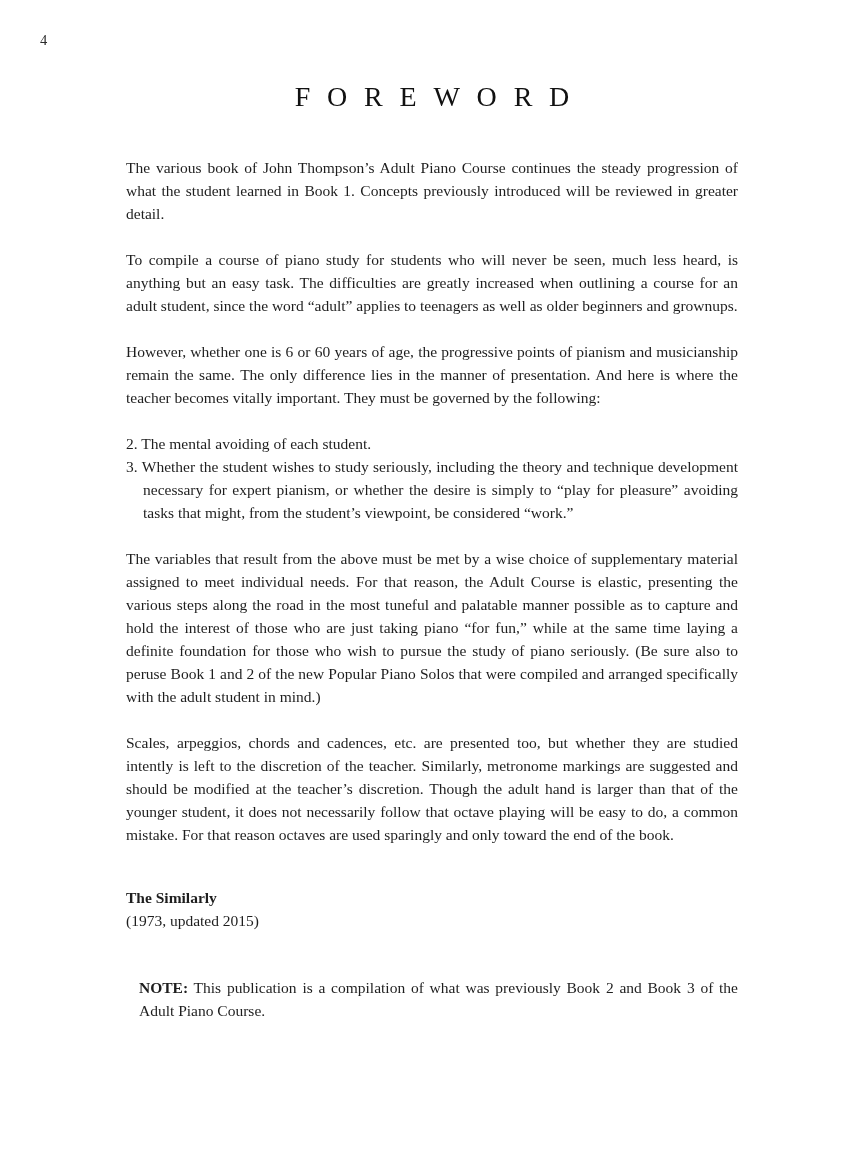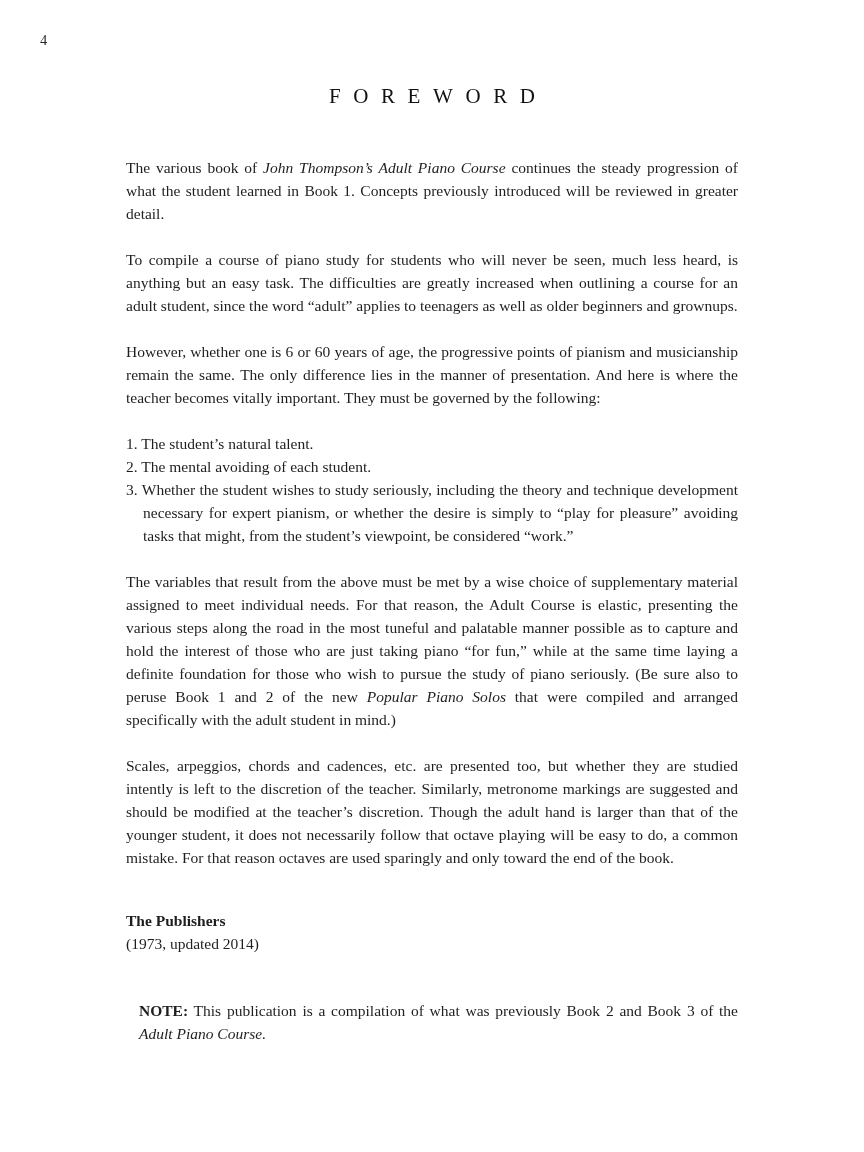--- a/index.html
+++ b/index.html
@@ -28,39 +28,39 @@
     position: absolute;
     left: 126px;
     top: 0;
     width: 612px;
     font-size: 15.5px;
     line-height: 23px;
     text-align: justify;
   }
   .title {
     font-weight: 400;
-    font-size: 21px;
+    font-size: 28px;
     line-height: 21px;
     letter-spacing: 0.6em;
     text-align: center;
     color: #111111;
     margin: 86px -0.6em 49px 0;
   }
   .para {
     margin: 0 0 23px 0;
   }
   .numbered-list {
     margin: 0 0 23px 0;
   }
   .list-item {
     padding-left: 17px;
     text-indent: -17px;
     text-align: justify;
   }
-  .italic { font-style: italic; }
+  .italic { }
   .bold { font-weight: 700; }
   .signature {
     margin-top: 40px;
   }
   .sig-name {
     font-weight: 700;
   }
   .note {
     margin: 44px 0 0 13px;
   }
@@ -77,35 +77,32 @@
     <h1 class="title">FOREWORD</h1>
 
     <p class="para"><span>The various book of </span><span class="italic">John Thompson’s Adult Piano Course</span><span> continues the steady progression of what the student learned in Book 1. Concepts previously introduced will be reviewed in greater detail.</span></p>
 
     <p class="para"><span>To compile a course of piano study for students who will never be seen, much less heard, is anything but an easy task. The difficulties are greatly increased when outlining a course for an adult student, since the word “adult” applies to teenagers as well as older beginners and grownups.</span></p>
 
     <p class="para"><span>However, whether one is 6 or 60 years of age, the progressive points of pianism and musicianship remain the same. The only difference lies in the manner of presentation. And here is where the teacher becomes vitally important. They must be governed by the following:</span></p>
 
     <div class="numbered-list">
       <div class="list-item">
-        <span>1.</span> <span>The student’s natural talent.</span>
-      </div>
-      <div class="list-item">
         <span>2.</span> <span>The mental avoiding of each student.</span>
       </div>
       <div class="list-item">
         <span>3.</span> <span>Whether the student wishes to study seriously, including the theory and technique development necessary for expert pianism, or whether the desire is simply to “play for pleasure” avoiding tasks that might, from the student’s viewpoint, be considered “work.”</span>
       </div>
     </div>
 
     <p class="para"><span>The variables that result from the above must be met by a wise choice of supplementary material assigned to meet individual needs. For that reason, the Adult Course is elastic, presenting the various steps along the road in the most tuneful and palatable manner possible as to capture and hold the interest of those who are just taking piano “for fun,” while at the same time laying a definite foundation for those who wish to pursue the study of piano seriously. (Be sure also to peruse Book 1 and 2 of the new </span><span class="italic">Popular Piano Solos</span><span> that were compiled and arranged specifically with the adult student in mind.)</span></p>
 
     <p class="para"><span>Scales, arpeggios, chords and cadences, etc. are presented too, but whether they are studied intently is left to the discretion of the teacher. Similarly, metronome markings are suggested and should be modified at the teacher’s discretion. Though the adult hand is larger than that of the younger student, it does not necessarily follow that octave playing will be easy to do, a common mistake. For that reason octaves are used sparingly and only toward the end of the book.</span></p>
 
     <div class="signature">
-      <div class="sig-name">The Publishers</div>
-      <div class="sig-date">(1973, updated 2014)</div>
+      <div class="sig-name">The Similarly</div>
+      <div class="sig-date">(1973, updated 2015)</div>
     </div>
 
     <p class="note"><span class="bold">NOTE:</span><span> This publication is a compilation of what was previously Book 2 and Book 3 of the </span><span class="italic">Adult Piano Course.</span></p>
 
   </div>
 </div>
 
 </body></html>

